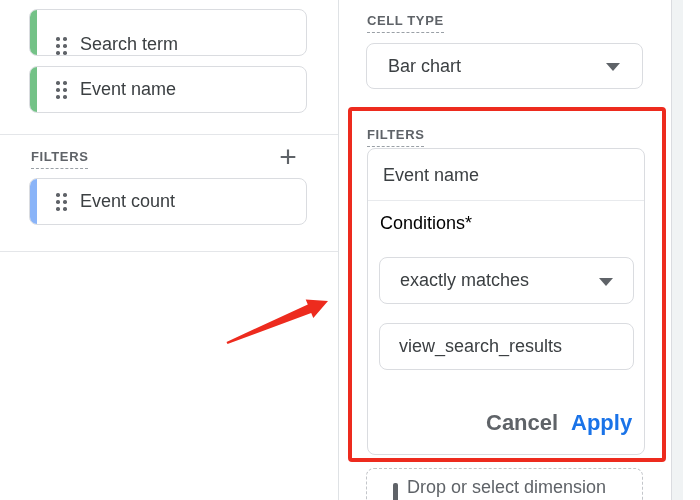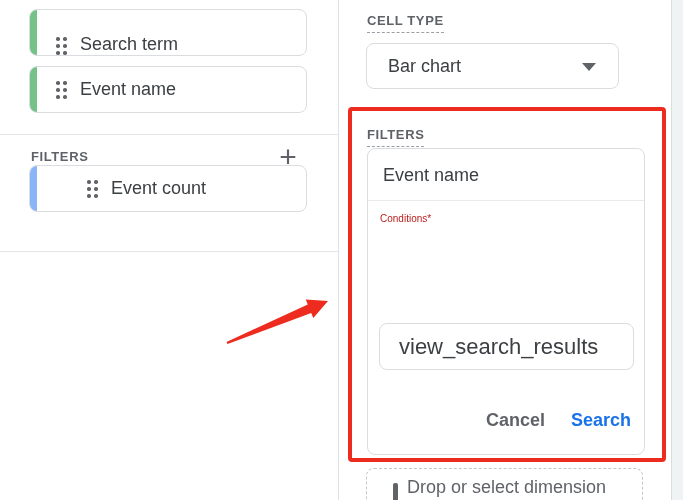--- a/index.html
+++ b/index.html
@@ -50,30 +50,30 @@
     position:absolute; right:22px; top:50%; margin-top:-3px;
     width:0; height:0; border-left:7px solid transparent;
     border-right:7px solid transparent; border-top:8px solid #5f6368;
   }
   .filter-card {
     position:absolute; left:367px; top:148px; width:278px; height:307px;
     background:#fff; border:1px solid #dadce0; border-radius:8px;
   }
   .card-header { position:absolute; left:15px; top:16px; font-size:18px; color:#3c4043; }
   .card-div { position:absolute; left:0; right:0; top:51px; height:1px; background:#e8eaed; }
-  .cond-label { position:absolute; left:12px; top:64px; font-size:10px; color:#b91c1c; }
+  .cond-label { position:absolute; left:12px; top:64px; font-size:18px; color:#000000; }
   .filter-input {
     position:absolute; left:11px; top:174px; width:255px; height:47px;
     border:1px solid #dadce0; border-radius:8px; padding-left:19px;
-    font-size:22px; color:#3c4043; font-family:"Liberation Sans", sans-serif;
+    font-size:18px; color:#3c4043; font-family:"Liberation Sans", sans-serif;
     background:#fff; outline:none;
   }
   .txt-btn {
     position:absolute; top:259px; background:none; border:none; cursor:pointer;
-    font-size:18px; font-weight:bold; font-family:"Liberation Sans", sans-serif;
+    font-size:22px; font-weight:bold; font-family:"Liberation Sans", sans-serif;
     padding:2px 4px;
   }
   .btn-cancel { left:114px; color:#5f6368; }
   .btn-apply  { left:199px; color:#1a73e8; }
   
   .drop-zone {
     position:absolute; left:366px; top:468px; width:277px; height:72px;
     border:1px dashed #c3c6ca; border-radius:8px; background:#fff; cursor:pointer;
     overflow:hidden;
   }
@@ -110,52 +110,56 @@
       <span class="dots"></span>
       <span class="chip-label">Event name</span>
     </div>
 
     <div class="hdiv" style="left:0; top:134px; width:338px;"></div>
 
     <span class="sec-label" style="left:31px; top:149px;">FILTERS</span>
 
     <button class="plus-btn">+</button>
 
-    <div class="chip metric" style="top:165px;padding-left:31px;">
+    <div class="chip metric" style="top:178px;">
       <span class="accent"></span>
       <span class="dots"></span>
       <span class="chip-label">Event count</span>
     </div>
 
     <div class="hdiv" style="left:0; top:251px; width:338px;"></div>
   </section>
 
   <div class="vdiv" style="left:338px; top:0; height:500px;"></div>
 
   <section>
 
     <span class="sec-label" style="left:367px; top:13px;">CELL TYPE</span>
 
-    <div class="select-box" style="left:366px; top:43px; width:253px; height:46px;">
+    <div class="select-box" style="left:366px; top:43px; width:277px; height:46px;">
       <span class="sel-text">Bar chart</span>
       <span class="caret"></span>
     </div>
 
     <span class="sec-label" style="left:367px; top:127px;">FILTERS</span>
 
     <div class="filter-card">
       <span class="card-header">Event name</span>
       <div class="card-div"></div>
       <span class="cond-label">Conditions*</span>
 
+      <div class="select-box" style="left:11px; top:108px; width:255px; height:47px;">
+        <span class="sel-text" style="margin-left:20px;">exactly matches</span>
+        <span class="caret" style="right:20px;"></span>
+      </div>
 
       <input class="filter-input" type="text" readonly="" value="view_search_results" style="">
 
       <button class="txt-btn btn-cancel">Cancel</button>
-      <button class="txt-btn btn-apply">Search</button>
+      <button class="txt-btn btn-apply">Apply</button>
     </div>
 
     <div class="drop-zone">
       <span class="drop-plus-stem"></span>
       <span class="drop-text">Drop or select dimension</span>
     </div>
   </section>
 
   <div class="scroll-line"></div>
   <div class="scroll-track"></div>

